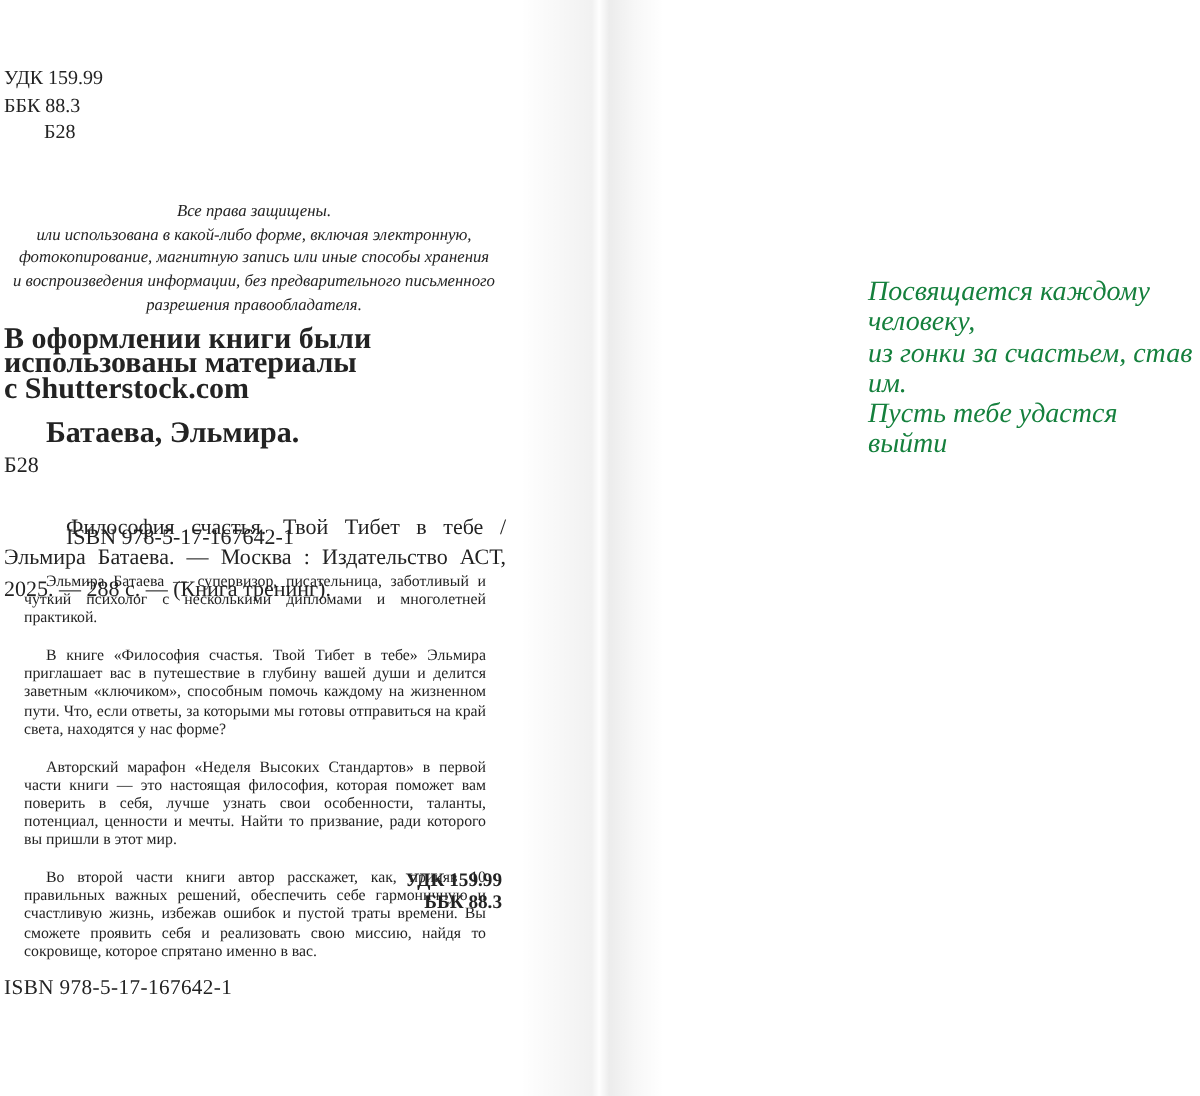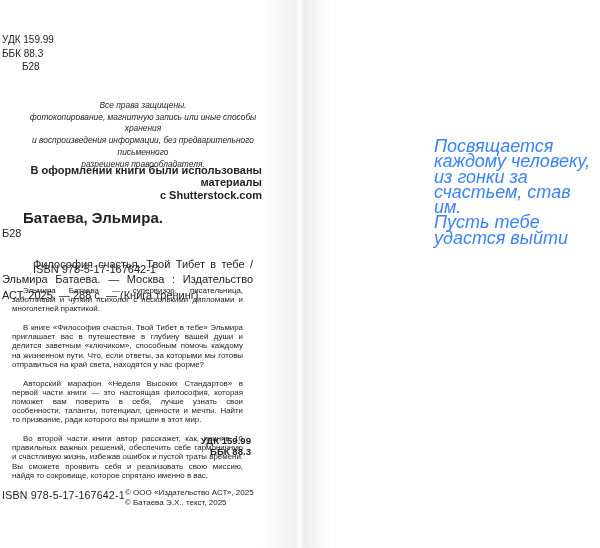--- a/index.html
+++ b/index.html
@@ -1,18 +1,18 @@
 <!DOCTYPE html>
 <html><head>
 <meta charset="utf-8">
 <style>
   html,body { margin:0; padding:0; background:#ffffff; }
   .spread {
     position:relative; width:600px; height:548px; background:#ffffff; overflow:hidden;
-    font-family:Liberation Sans, sans-serif; color:#232323;
+    font-family:Liberation Serif, serif; color:#232323;
   }
   .page { position:absolute; top:0; height:548px; background:transparent; }
   .page-left  { left:0; width:298px; }
   .page-right { left:298px; width:302px; }
   
   .gutter {
     position:absolute; top:0; left:260px; width:72px; height:548px; pointer-events:none;
     background:linear-gradient(to right,
       rgba(0,0,0,0) 0%,
       rgba(0,0,0,0.055) 50%,
@@ -21,28 +21,28 @@
       rgba(0,0,0,0.03) 80%,
       rgba(0,0,0,0) 100%);
   }
 
   
   .udk-top { position:absolute; left:2px; top:33px; font-size:10px; line-height:13.5px; }
   .udk-top .code-line { padding-left:20px; }
 
   
   .rights {
-    position:absolute; left:18px; top:100px; width:250px;
+    position:absolute; left:2px; top:100px; width:250px;
     text-align:center; font-style:italic; font-size:8.4px; line-height:11.7px;
   }
 
   
   .materials {
-    position:absolute; left:12px; top:164px; width:250px;
-    text-align:right; font-weight:bold; font-size:11px; line-height:12.4px;
+    position:absolute; left:2px; top:164px; width:250px;
+    text-align:left; font-weight:bold; font-size:15px; line-height:12.4px;
   }
 
   
   .biblio-author { position:absolute; left:23px; top:209px; font-weight:bold; font-size:15px; }
   .biblio-code   { position:absolute; left:2px;  top:227px; font-size:11px; }
   .biblio-desc   {
     position:absolute; left:2px; top:227px; width:251px;
     font-size:11px; line-height:15.4px; text-align:justify; text-indent:31px;margin-top:30px;
   }
   .biblio-isbn   { position:absolute; left:33px; top:263px; font-size:11px; }
@@ -60,40 +60,41 @@
     text-align:right; font-weight:bold; font-size:9.6px; line-height:10.6px;
   }
 
   
   .footer-isbn { position:absolute; left:2px;   top:489px; font-size:10.6px; letter-spacing:0.2px; }
   .footer-copy { position:absolute; left:125px; top:488px; font-size:8px; line-height:9.8px; }
 
   
   .dedication {
     position:absolute; left:434px; top:139px;
-    font-style:italic; font-size:18px; line-height:15.3px; color:#3b82f6;
+    font-style:italic; font-size:14px; line-height:15.3px; color:#15803d;
   }
 </style>
 </head>
 <body>
 
 <div class="spread">
 
   <div class="page page-left"></div>
   <div class="page page-right"></div>
   <div class="gutter"></div>
 
   <div class="udk-top">
     <div>УДК 159.99</div>
     <div>ББК 88.3</div>
     <div class="code-line">Б28</div>
   </div>
 
   <div class="rights">
     <div>Все права защищены.</div>
+    <div>или использована в какой-либо форме, включая электронную,</div>
     <div>фотокопирование, магнитную запись или иные способы хранения</div>
     <div>и воспроизведения информации, без предварительного письменного</div>
     <div>разрешения правообладателя.</div>
   </div>
 
   <div class="materials">
     <div>В оформлении книги были использованы материалы</div>
     <div>с Shutterstock.com</div>
   </div>
 
@@ -108,24 +109,20 @@
     <p>Авторский марафон «Неделя Высоких Стандартов» в первой части книги — это настоящая философия, которая поможет вам поверить в себя, лучше узнать свои особенности, таланты, потенциал, ценности и мечты. Найти то призвание, ради которого вы пришли в этот мир.</p>
     <p>Во второй части книги автор расскажет, как, приняв 10 правильных важных решений, обеспечить себе гармоничную и счастливую жизнь, избежав ошибок и пустой траты времени. Вы сможете проявить себя и реализовать свою миссию, найдя то сокровище, которое спрятано именно в вас.</p>
   </div>
 
   <div class="udk-bottom">
     <div>УДК 159.99</div>
     <div>ББК 88.3</div>
   </div>
 
   <div class="footer-isbn">ISBN 978-5-17-167642-1</div>
-  <div class="footer-copy">
-    <div>© ООО «Издательство АСТ», 2025</div>
-    <div>© Батаева Э.Х., текст, 2025</div>
-  </div>
 
   <div class="dedication">
     <div>Посвящается каждому человеку,</div>
     <div>из гонки за счастьем, став им.</div>
     <div>Пусть тебе удастся выйти</div>
   </div>
 
 </div>
 
 </body></html>

